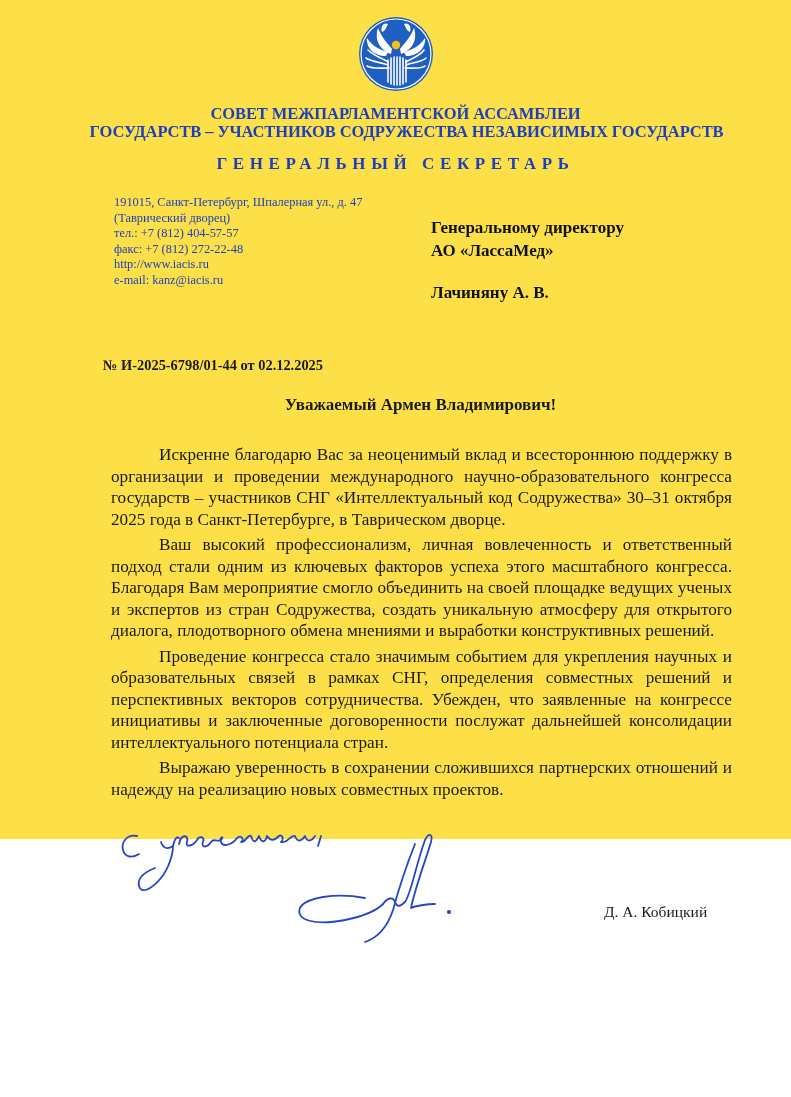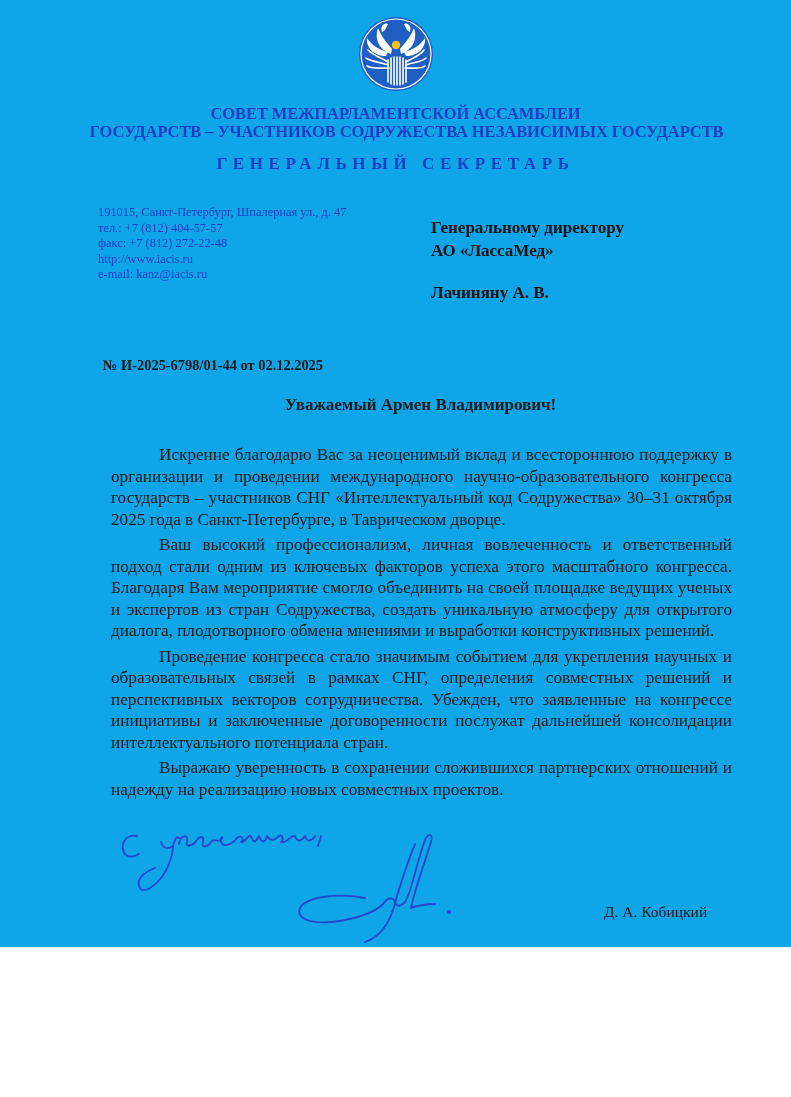--- a/index.html
+++ b/index.html
@@ -1,26 +1,26 @@
 <!DOCTYPE html>
 <html><head>
 <meta charset="utf-8">
 <style>
   html, body { margin: 0; padding: 0; background: #ffffff; }
   body { width: 791px; height: 1097px; position: relative; overflow: hidden;
          font-family: "Liberation Serif", "DejaVu Serif", serif; color: #1a1a1a; }
-  .page { position: absolute; left: 0; top: 0; width: 791px; height: 947px; background: #0ea5e9; }
+  .page { position: absolute; left: 0; top: 0; width: 791px; height: 839px; background: #fde047; }
   .logo { position: absolute; left: 358px; top: 16px; width: 76px; height: 76px; }
   .org { position: absolute; left: 0; width: 791px; text-align: center; color: #1c3fc0;
          font-weight: bold; font-size: 16.5px; line-height: 19px; letter-spacing: -0.1px; }
   .org1 { top: 104px; }
   .org2 { top: 122px; left: 0; padding-left: 11px; }
   .gensec { position: absolute; top: 154px; left: 0; width: 791px; text-align: center; color: #1c3fc0;
             font-weight: bold; font-size: 17px; letter-spacing: 5.6px; }
-  .addr { position: absolute; left: 98px; top: 195px; color: #1c3fc0; font-size: 12.4px; line-height: 15.6px; margin-top: 10px; }
+  .addr { position: absolute; left: 114px; top: 195px; color: #1c3fc0; font-size: 12.4px; line-height: 15.6px; }
   .addr div { white-space: nowrap; }
   .recipient { position: absolute; left: 431px; top: 216px; font-weight: bold; font-size: 17px; line-height: 23px; color: #111; }
   .recipient .gap { height: 19px; }
   .refno { position: absolute; left: 103px; top: 357px; font-size: 14.4px; color: #1a1a1a; font-weight: bold; }
   .salutation { position: absolute; left: 0; width: 791px; top: 395px; text-align: center; font-weight: bold; font-size: 17px; padding-left: 50px; box-sizing: border-box; }
   .body { position: absolute; left: 107px; top: 440px; width: 629px; font-size: 17.2px; line-height: 21.5px; text-align: justify; color: #1a1a1a; }
   .body p { margin: 4px; text-indent: 48px; }
   .signature { position: absolute; left: 115px; top: 828px; width: 400px; height: 120px; }
   .signer { position: absolute; left: 604px; top: 903px; font-size: 15.5px; color: #1a1a1a; }
 </style>
@@ -59,20 +59,21 @@
     </g>
     <circle cx="38" cy="29" r="4.2" fill="#f2c21a"></circle>
   </svg>
 
   <div class="org org1">СОВЕТ МЕЖПАРЛАМЕНТСКОЙ АССАМБЛЕИ</div>
   <div class="org org2">ГОСУДАРСТВ – УЧАСТНИКОВ СОДРУЖЕСТВА НЕЗАВИСИМЫХ ГОСУДАРСТВ</div>
   <div class="gensec">ГЕНЕРАЛЬНЫЙ СЕКРЕТАРЬ</div>
 
   <div class="addr">
     <div>191015, Санкт-Петербург, Шпалерная ул., д. 47</div>
+    <div>(Таврический дворец)</div>
     <div>тел.: +7 (812) 404-57-57</div>
     <div>факс: +7 (812) 272-22-48</div>
     <div>http://www.iacis.ru</div>
     <div>e-mail: kanz@iacis.ru</div>
   </div>
 
   <div class="recipient">
     <div>Генеральному директору</div>
     <div>АО «ЛассаМед»</div>
     <div class="gap"></div>

